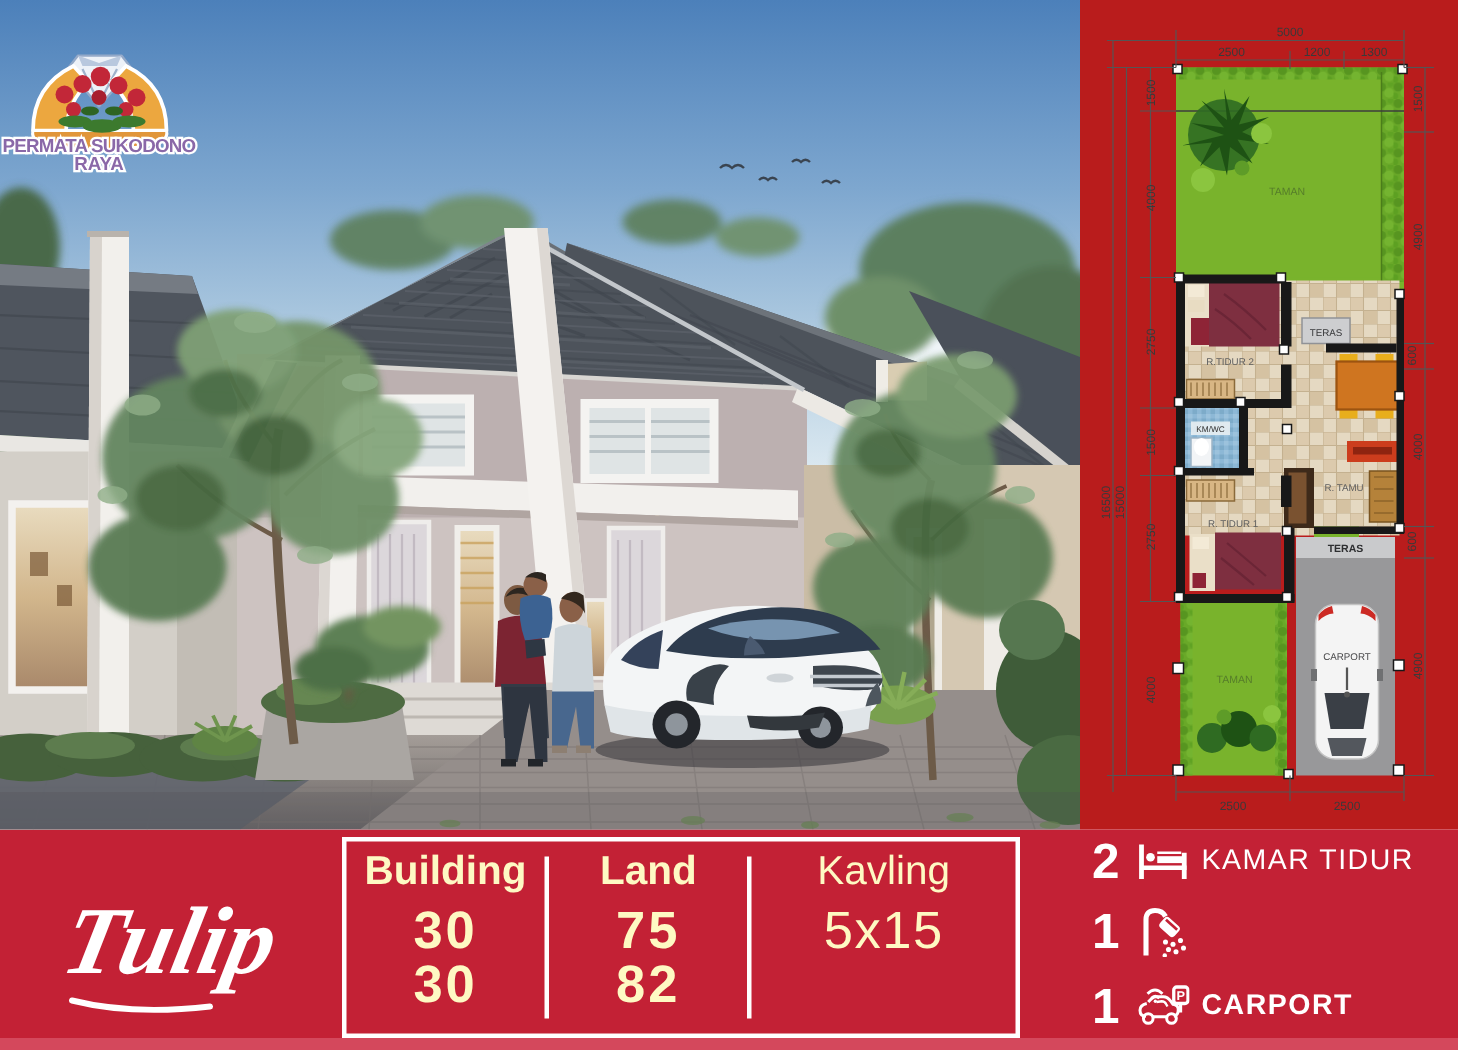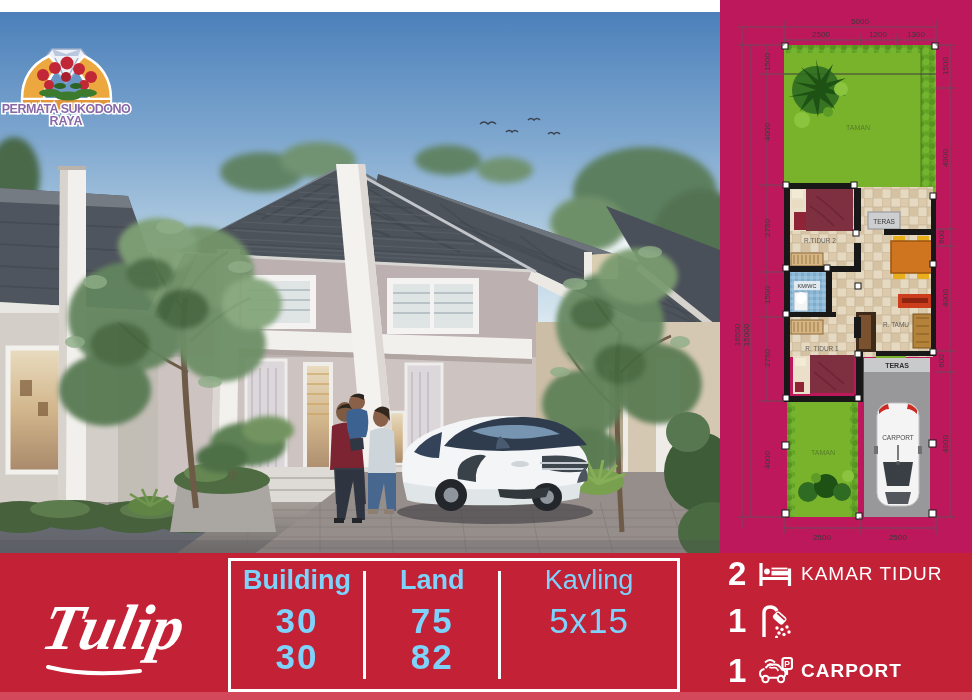--- a/index.html
+++ b/index.html
@@ -1,18 +1,18 @@
 <!DOCTYPE html>
 <html><head>
 <meta charset="utf-8">
 <style>
 html,body{margin:0;padding:0}
 body{width:972px;height:700px;position:relative;overflow:hidden;background:#fff;font-family:"Liberation Sans",sans-serif}
-.photo{position:absolute;left:0;top:12px;width:840px;height:553px}
-.panel{position:absolute;left:720px;top:0;width:252px;height:553px;background:#be185d}
+.photo{position:absolute;left:0;top:0;width:840px;height:553px}
+.panel{position:absolute;left:720px;top:0;width:252px;height:553px;background:#b91c1c}
 .band{position:absolute;left:0;top:553px;width:972px;height:147px;background:#c32135}
 </style>
 </head>
 <body>
 
 <div class="photo">
 <svg width="720" height="553" viewBox="0 0 720 553">
 <defs>
 <linearGradient id="sky" x1="0" y1="0" x2="0" y2="1">
 <stop offset="0" stop-color="#4c80ba"></stop>
@@ -653,21 +653,21 @@
 
 <div class="band">
 
 <div style="position:absolute;left:0;top:139px;width:972px;height:8px;background:#d4485c"></div>
 
 <svg style="position:absolute;left:18px;top:36px" width="210" height="100" viewBox="0 0 210 100">
 <text x="104" y="60" text-anchor="middle" fill="#fff" font-family="'Liberation Serif',serif" font-style="italic" font-weight="bold" font-size="64" transform="skewX(-12)">Tulip</text>
 <path d="M30,78 q40,10 92,4" stroke="#fff" stroke-width="4" fill="none" stroke-linecap="round"></path>
 </svg>
 
-<div style="position:absolute;left:228px;top:5px;width:446px;height:128px;border:3px solid #fff;display:flex;color:#7dd3fc;text-align:center">
+<div style="position:absolute;left:228px;top:5px;width:446px;height:128px;border:3px solid #fff;display:flex;color:#fef9c3;text-align:center">
 
 <div style="flex:1;padding-top:4px">
 <div style="font-size:27px;font-weight:bold;margin-bottom:7px">Building</div>
 <div style="font-size:35px;font-weight:bold;line-height:36px;letter-spacing:2px">30</div>
 <div style="font-size:35px;font-weight:bold;line-height:36px;letter-spacing:2px">30</div>
 </div>
 
 <div style="width:3px;background:#fff;margin:10px 0"></div>
 
 <div style="flex:1;padding-top:4px">

